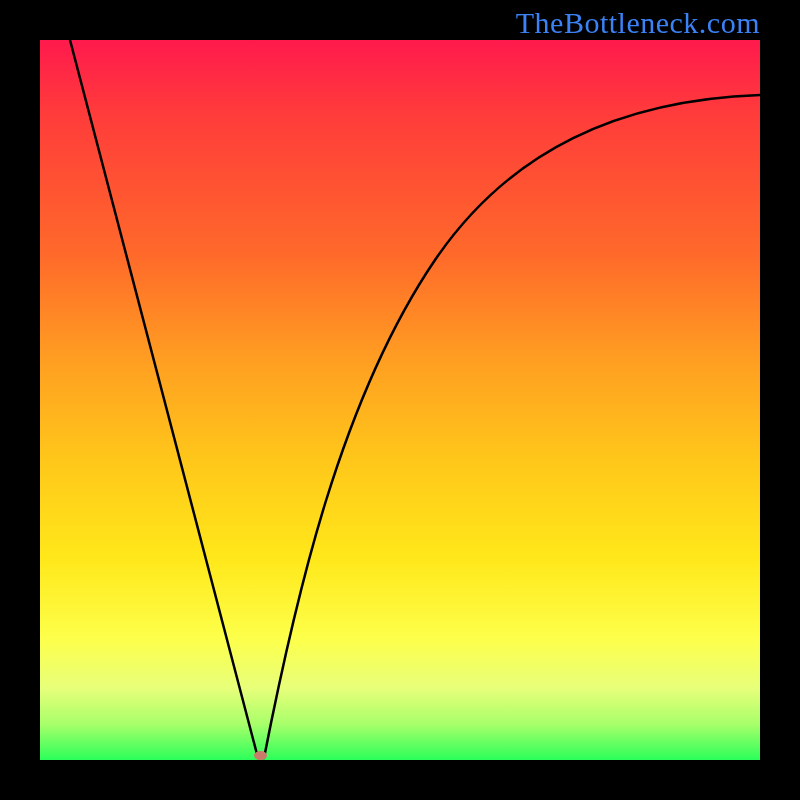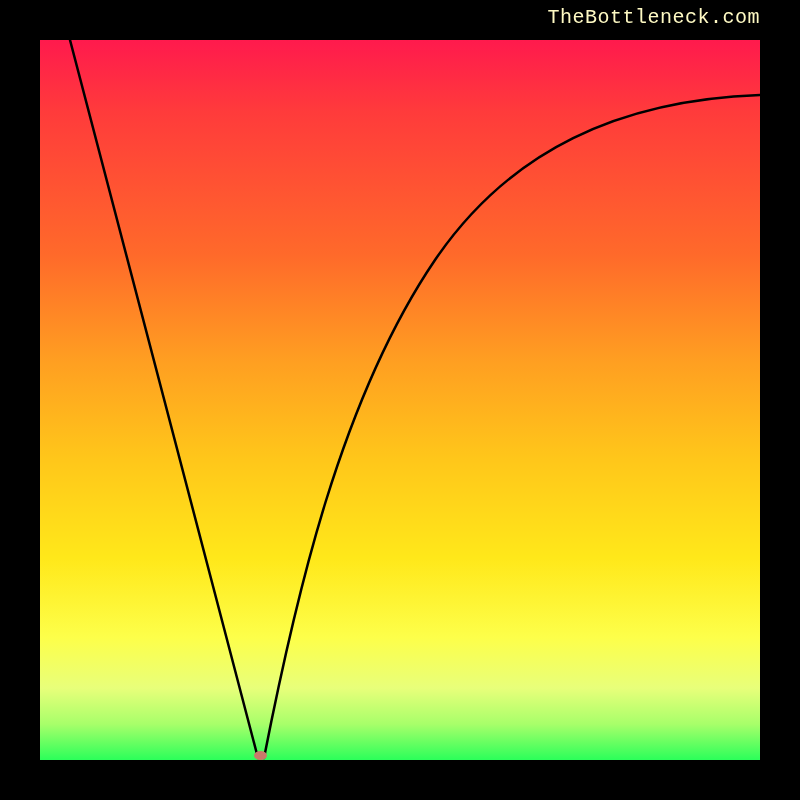--- a/index.html
+++ b/index.html
@@ -32,23 +32,23 @@
       #ffe81a 72%,
       #fdff4a 83%,
       #e8ff7a 90%,
       #a8ff6a 95%,
       #2bff5a 100%);
   }
   .watermark {
     position: absolute;
     top: 6px;
     right: 40px;
-    font-family: Liberation Mono, monospace;
-    font-size: 20px;
-    color: #fef9c3;
+    font-family: Liberation Serif, serif;
+    font-size: 30px;
+    color: #3b82f6;
     letter-spacing: 0.5px;
   }
   svg.curve {
     position: absolute;
     left: 0;
     top: 0;
     width: 720px;
     height: 720px;
   }
   .min-dot {

